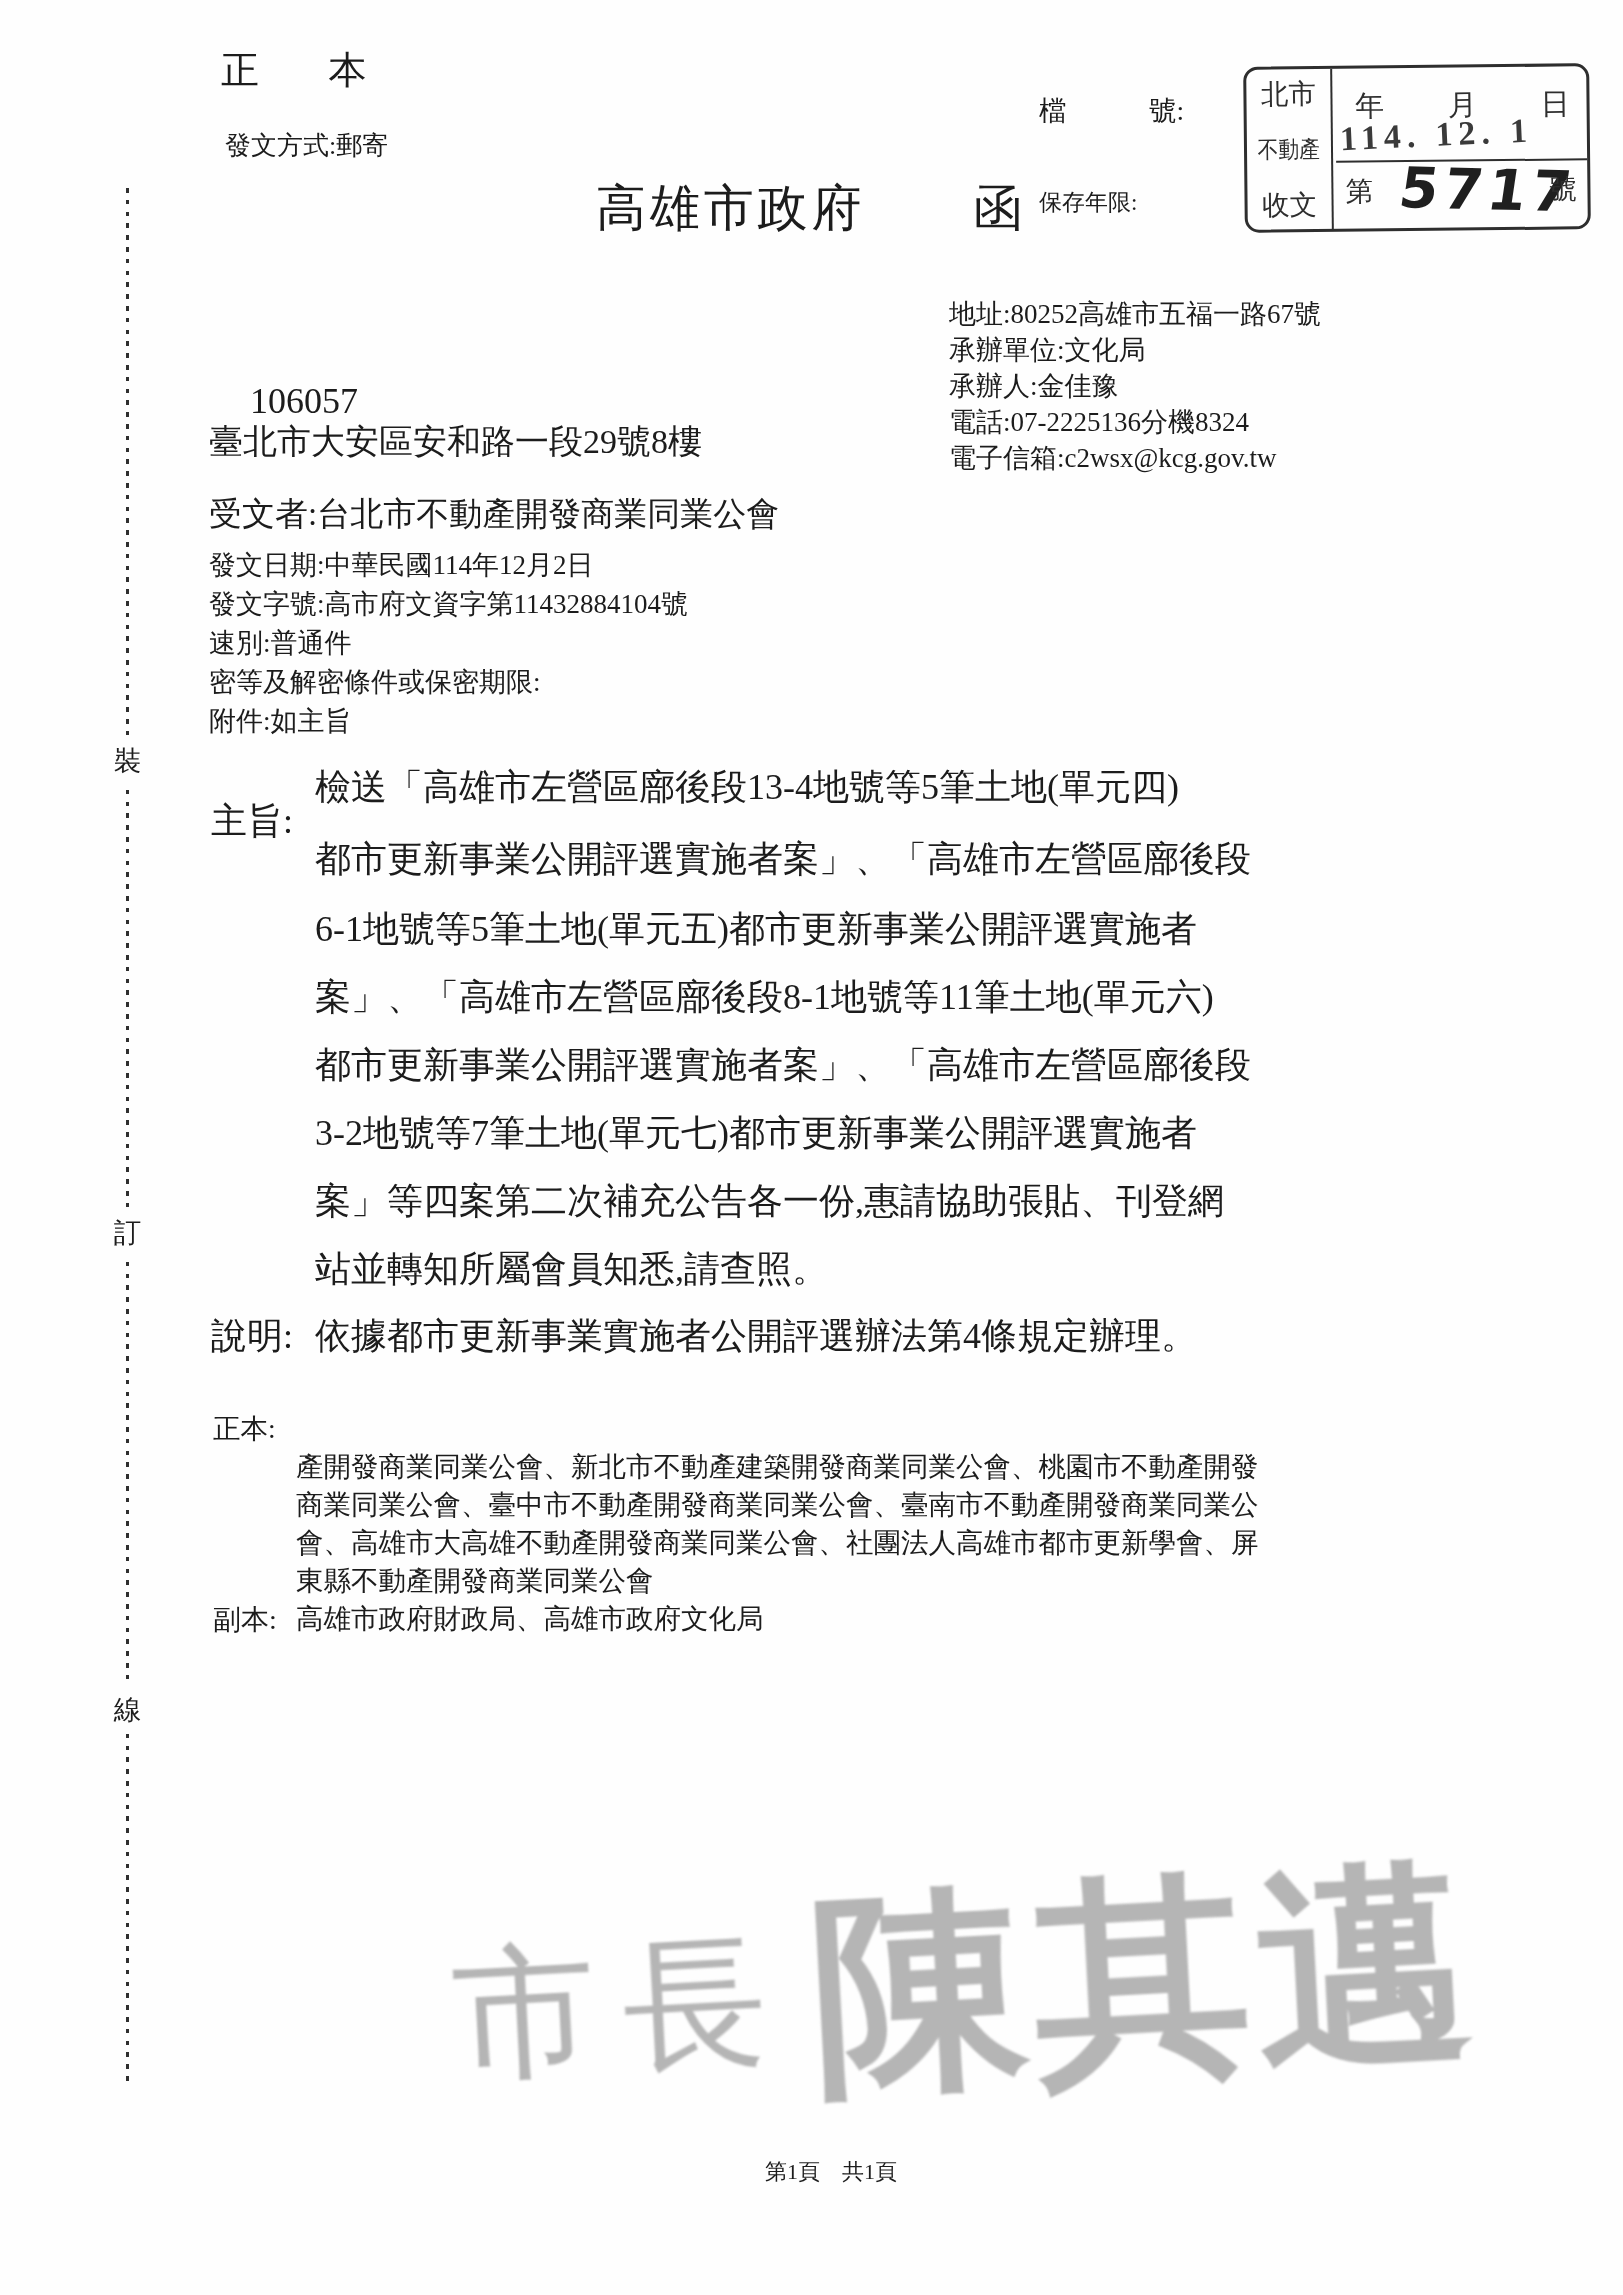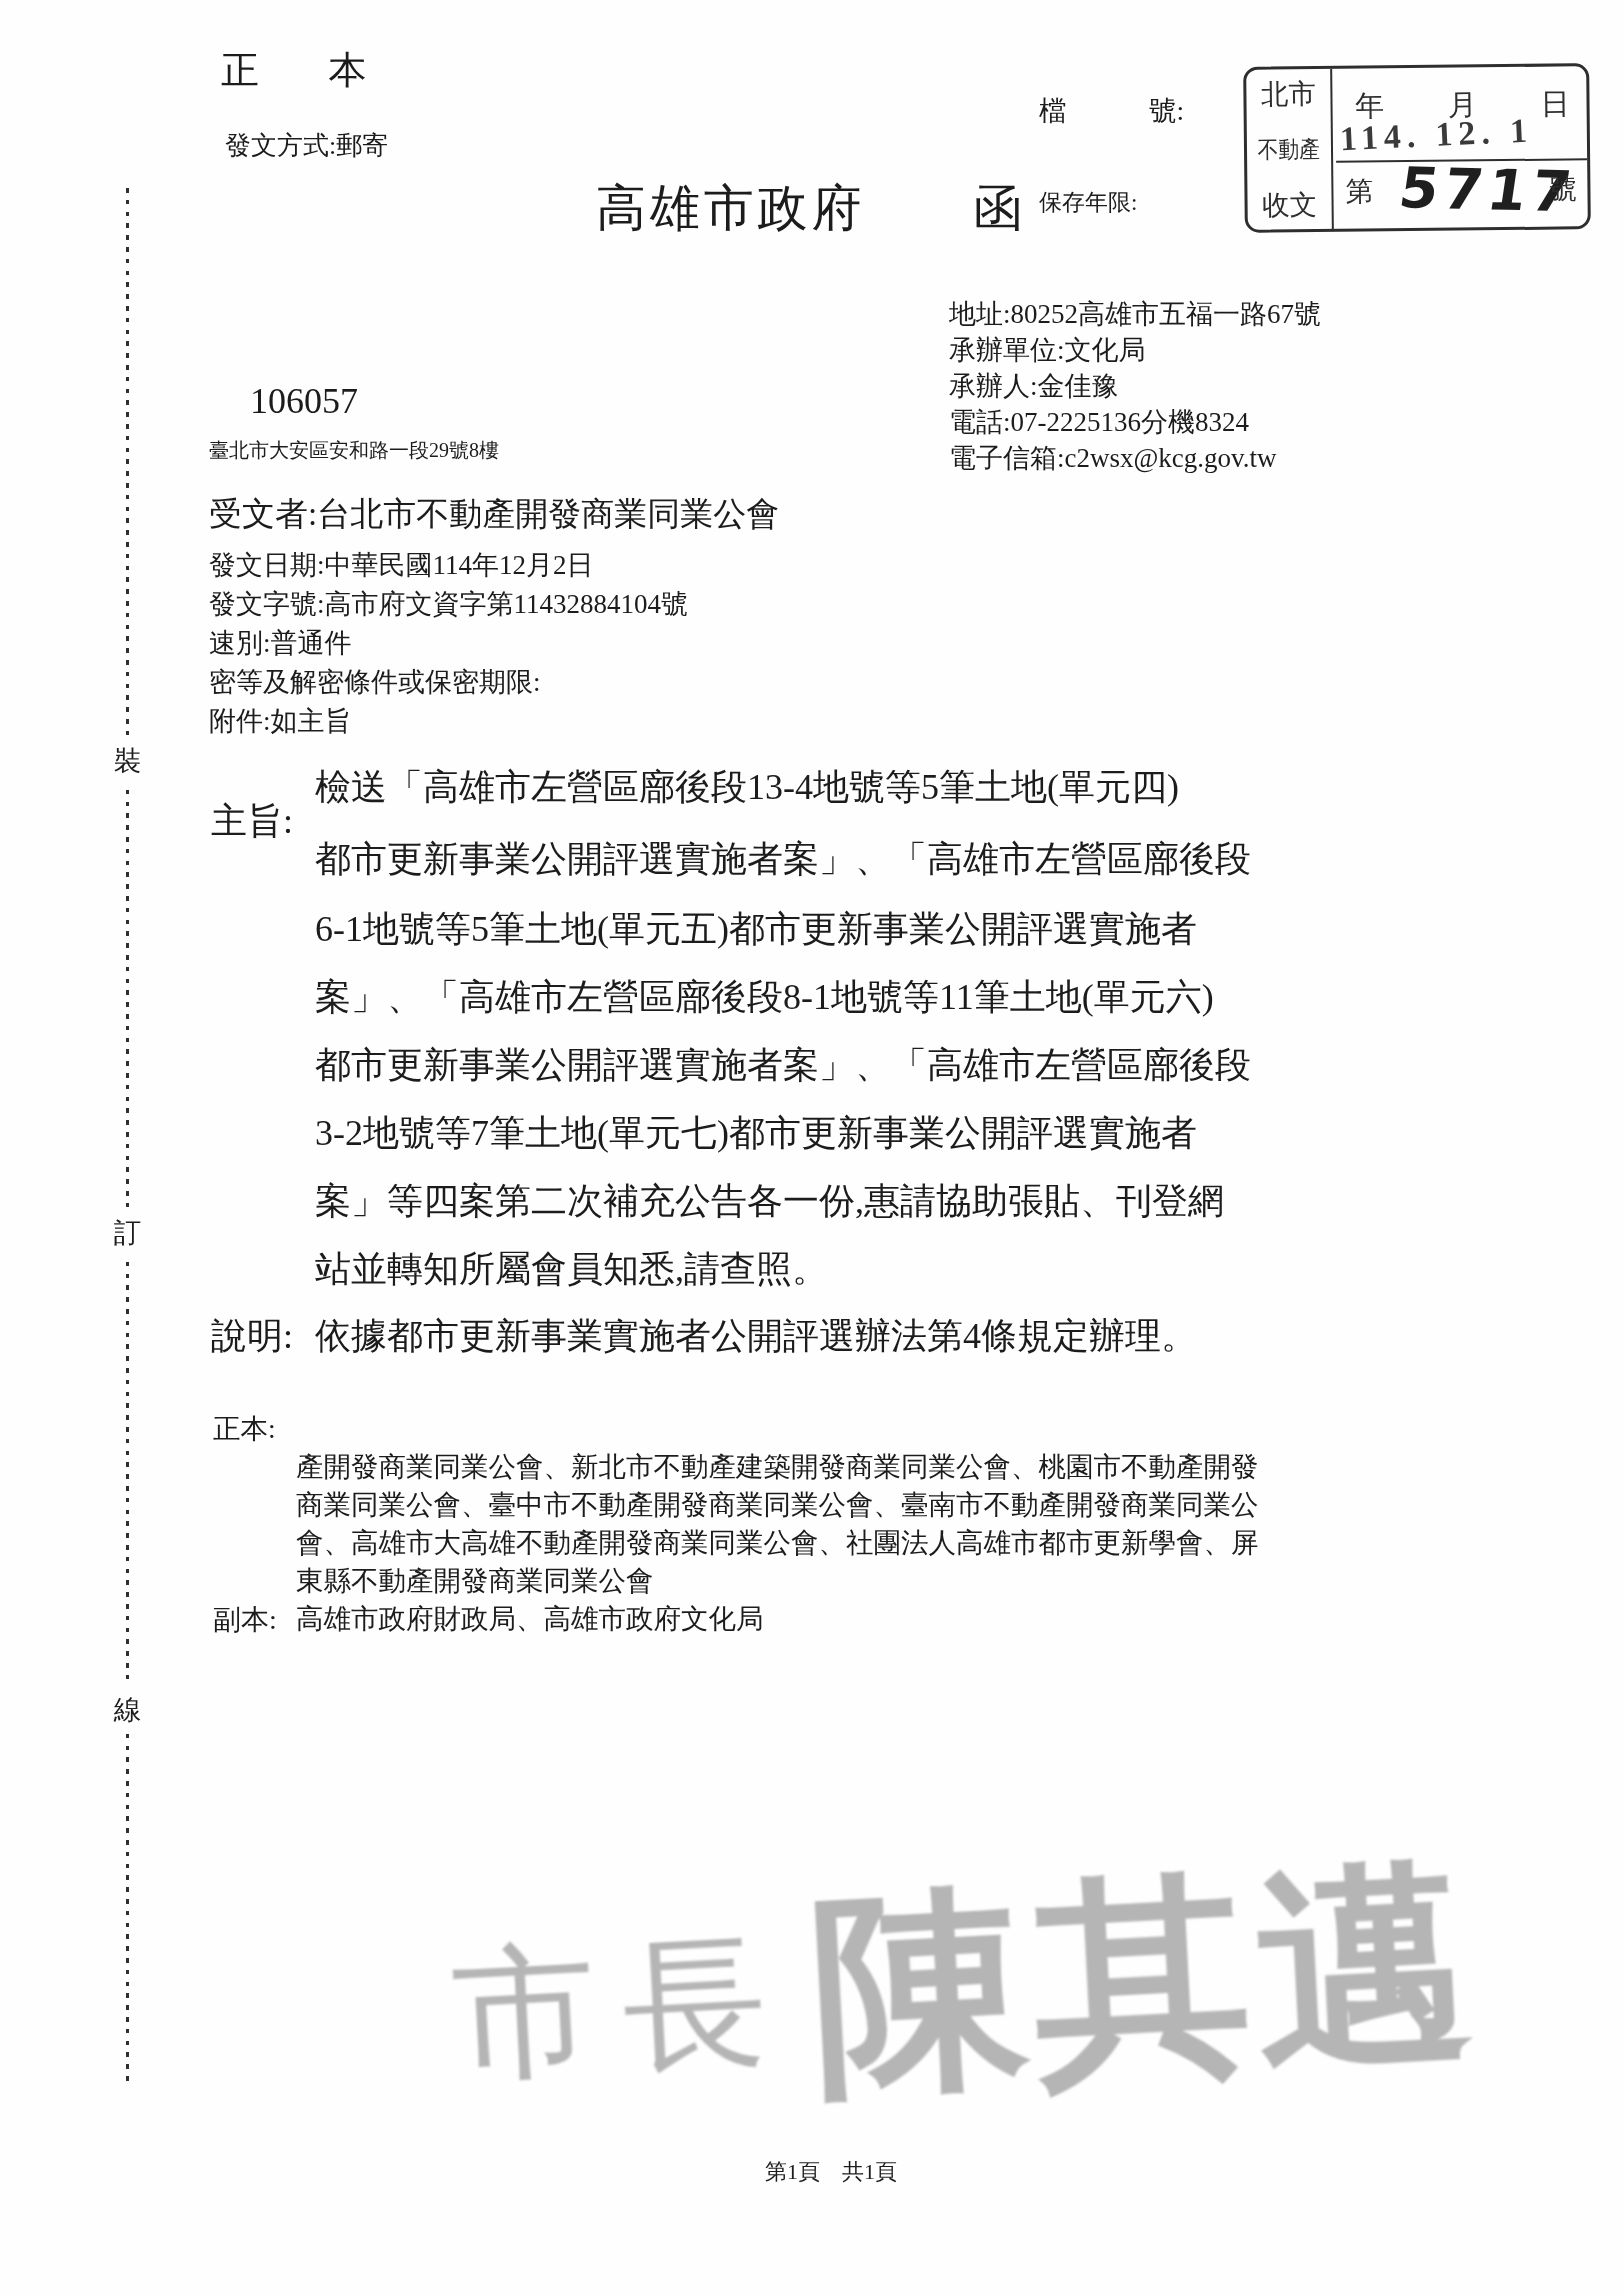--- a/index.html
+++ b/index.html
@@ -32,21 +32,21 @@
   .stamp-no-prefix{position:absolute;left:9.2px;top:105px;font-size:27.5px;}
   .stamp-no-value{position:absolute;left:63px;top:90px;font-size:56px;font-weight:bold;
                   transform:skewX(-7deg) rotate(2deg);letter-spacing:5.2px;color:#1f1f1f;
                   font-family:"DejaVu Sans","Liberation Sans",sans-serif;}
   .stamp-no-suffix{position:absolute;right:10.5px;top:105px;font-size:27.5px;}
 
   .doc-title{left:0;top:175px;width:100%;text-align:center;font-size:50px;letter-spacing:3.9px;}
 
   .sender{left:949px;top:296px;font-size:27px;line-height:36px;}
   .zip{left:209px;top:380px;font-size:36px;margin-left:41px;}
-  .recipient-addr{left:209px;top:419px;font-size:20px;margin-top:18px;}
+  .recipient-addr{left:209px;top:419px;font-size:34px;}
   .recipient-to{left:209px;top:492px;font-size:33px;}
   .meta{left:209px;top:546px;font-size:27px;line-height:39px;}
 
   .subject-label{left:211px;top:797px;font-size:36px;}
   .subject-line{left:315px;font-size:36px;}
   .desc-label{left:211px;top:1312px;font-size:36px;text-align:right;}
   .desc-text{left:315px;top:1312px;font-size:36px;}
 
   .cc-label{left:213px;top:1411px;font-size:27.5px;}
   .cc-line{left:296px;font-size:27.5px;}

